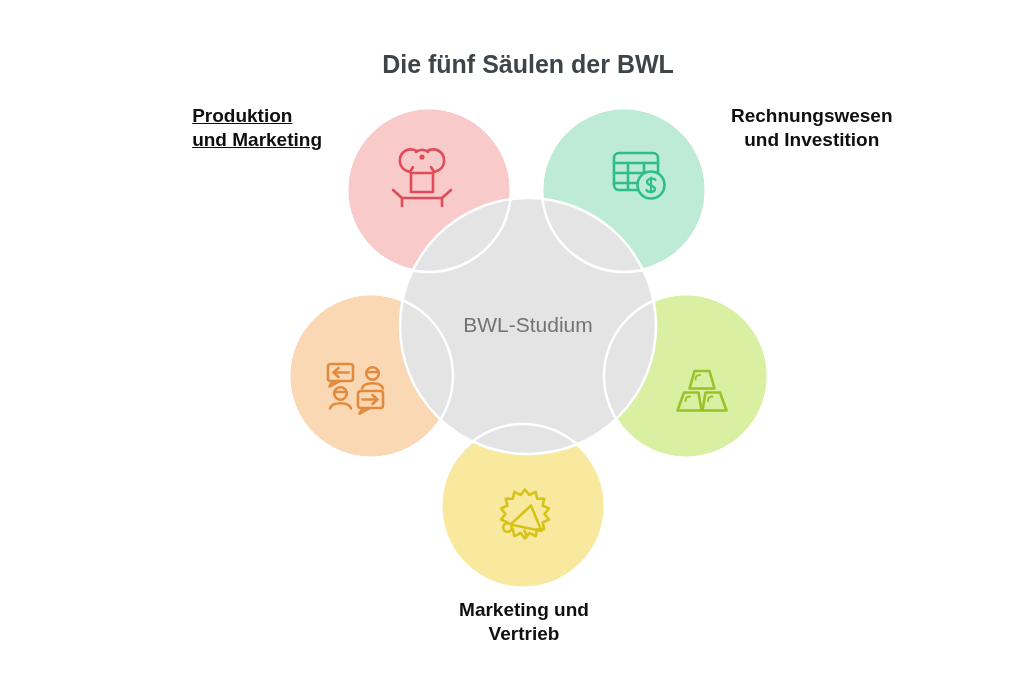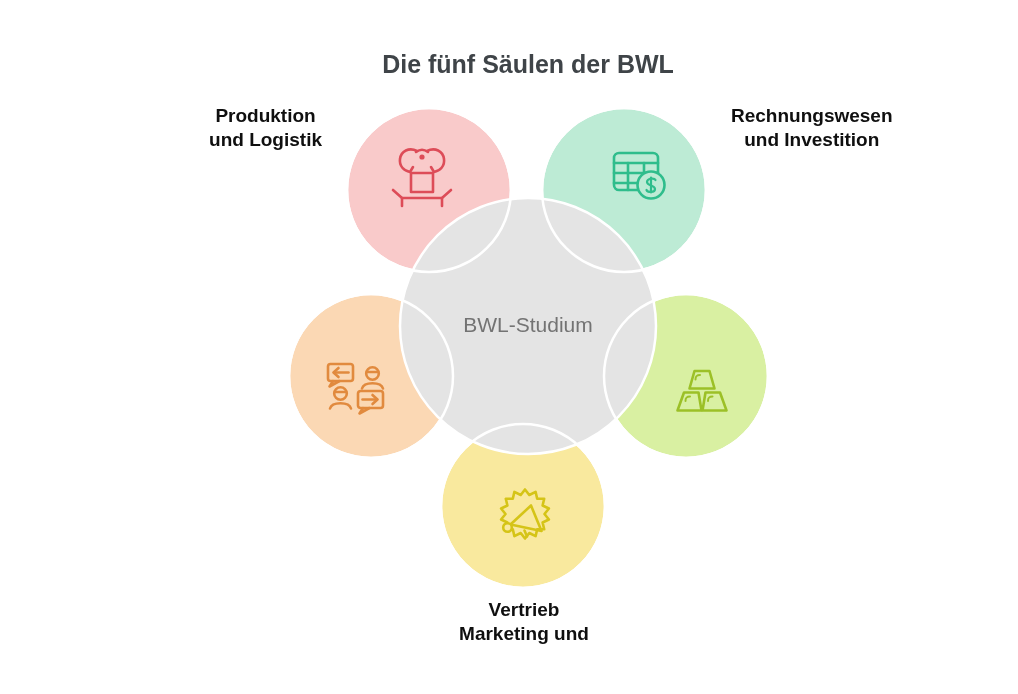--- a/index.html
+++ b/index.html
@@ -14,21 +14,21 @@
     position:absolute;left:528px;top:50px;transform:translateX(-50%);
     font-size:25px;font-weight:700;color:#3f4448;white-space:nowrap;
   }
   .diagram-svg{position:absolute;left:0;top:0;}
   .pillar-label{
     position:absolute;
     font-size:19px;font-weight:700;color:#0f0f0f;line-height:24px;
     white-space:nowrap;
   }
   .pillar-label span{display:block;}
-  .label-right{text-align:center;}
+  .label-right{text-align:left;text-decoration:underline;}
   .label-left{text-align:center;}
   .label-center{text-align:center;transform:translateX(-50%);}
   .lbl-produktion{right:696px;top:104px;}
   .lbl-rechnungswesen{left:731px;top:104px;}
   .lbl-personal{right:756px;top:363px;}
   .lbl-finanzierung{left:792px;top:363px;}
   .lbl-marketing{left:524px;top:598px;}
   .center-label{
     position:absolute;left:528px;top:325px;transform:translate(-50%,-50%);
     font-size:21px;font-weight:400;color:#737373;white-space:nowrap;
@@ -111,32 +111,32 @@
     <g transform="translate(524,518)" fill="none" stroke-width="2.6" stroke-linecap="round" stroke-linejoin="round" stroke="#d5c417">
       <path d="M1.0 -28.5L5.3 -23.0L11.6 -26.1L13.2 -19.2L20.2 -19.3L18.6 -12.5L24.9 -9.5L20.5 -4.0L24.9 1.5L18.6 4.5L20.2 11.3L13.2 11.2L11.6 18.1L5.3 15.0L1.0 20.5L-3.3 15.0L-9.6 18.1L-11.2 11.2L-18.2 11.3L-16.6 4.5L-22.9 1.5L-18.5 -4.0L-22.9 -9.5L-16.6 -12.5L-18.2 -19.3L-11.2 -19.2L-9.6 -26.1L-3.3 -23.0Z"></path>
       <path d="M 7,-12.5 L 17.5,13 L -13.5,6.5 Z"></path>
       <circle cx="-16.5" cy="9.5" r="4.3" fill="#f9e99e"></circle>
       <path d="M 0.5,12.5 L 3,18.5"></path>
     </g>
   </svg>
 
   <div class="pillar-label label-right lbl-produktion">
     <span>Produktion</span>
-    <span>und Logistik</span>
+    <span>und Marketing</span>
   </div>
 
   <div class="pillar-label label-left lbl-rechnungswesen">
     <span>Rechnungswesen</span>
     <span>und Investition</span>
   </div>
 
 
   <div class="pillar-label label-left lbl-finanzierung">
   </div>
 
   <div class="pillar-label label-center lbl-marketing">
+    <span>Marketing und</span>
     <span>Vertrieb</span>
-    <span>Marketing und</span>
   </div>
 
   <div class="center-label">BWL-Studium</div>
 
 </div>
 
 </body></html>

